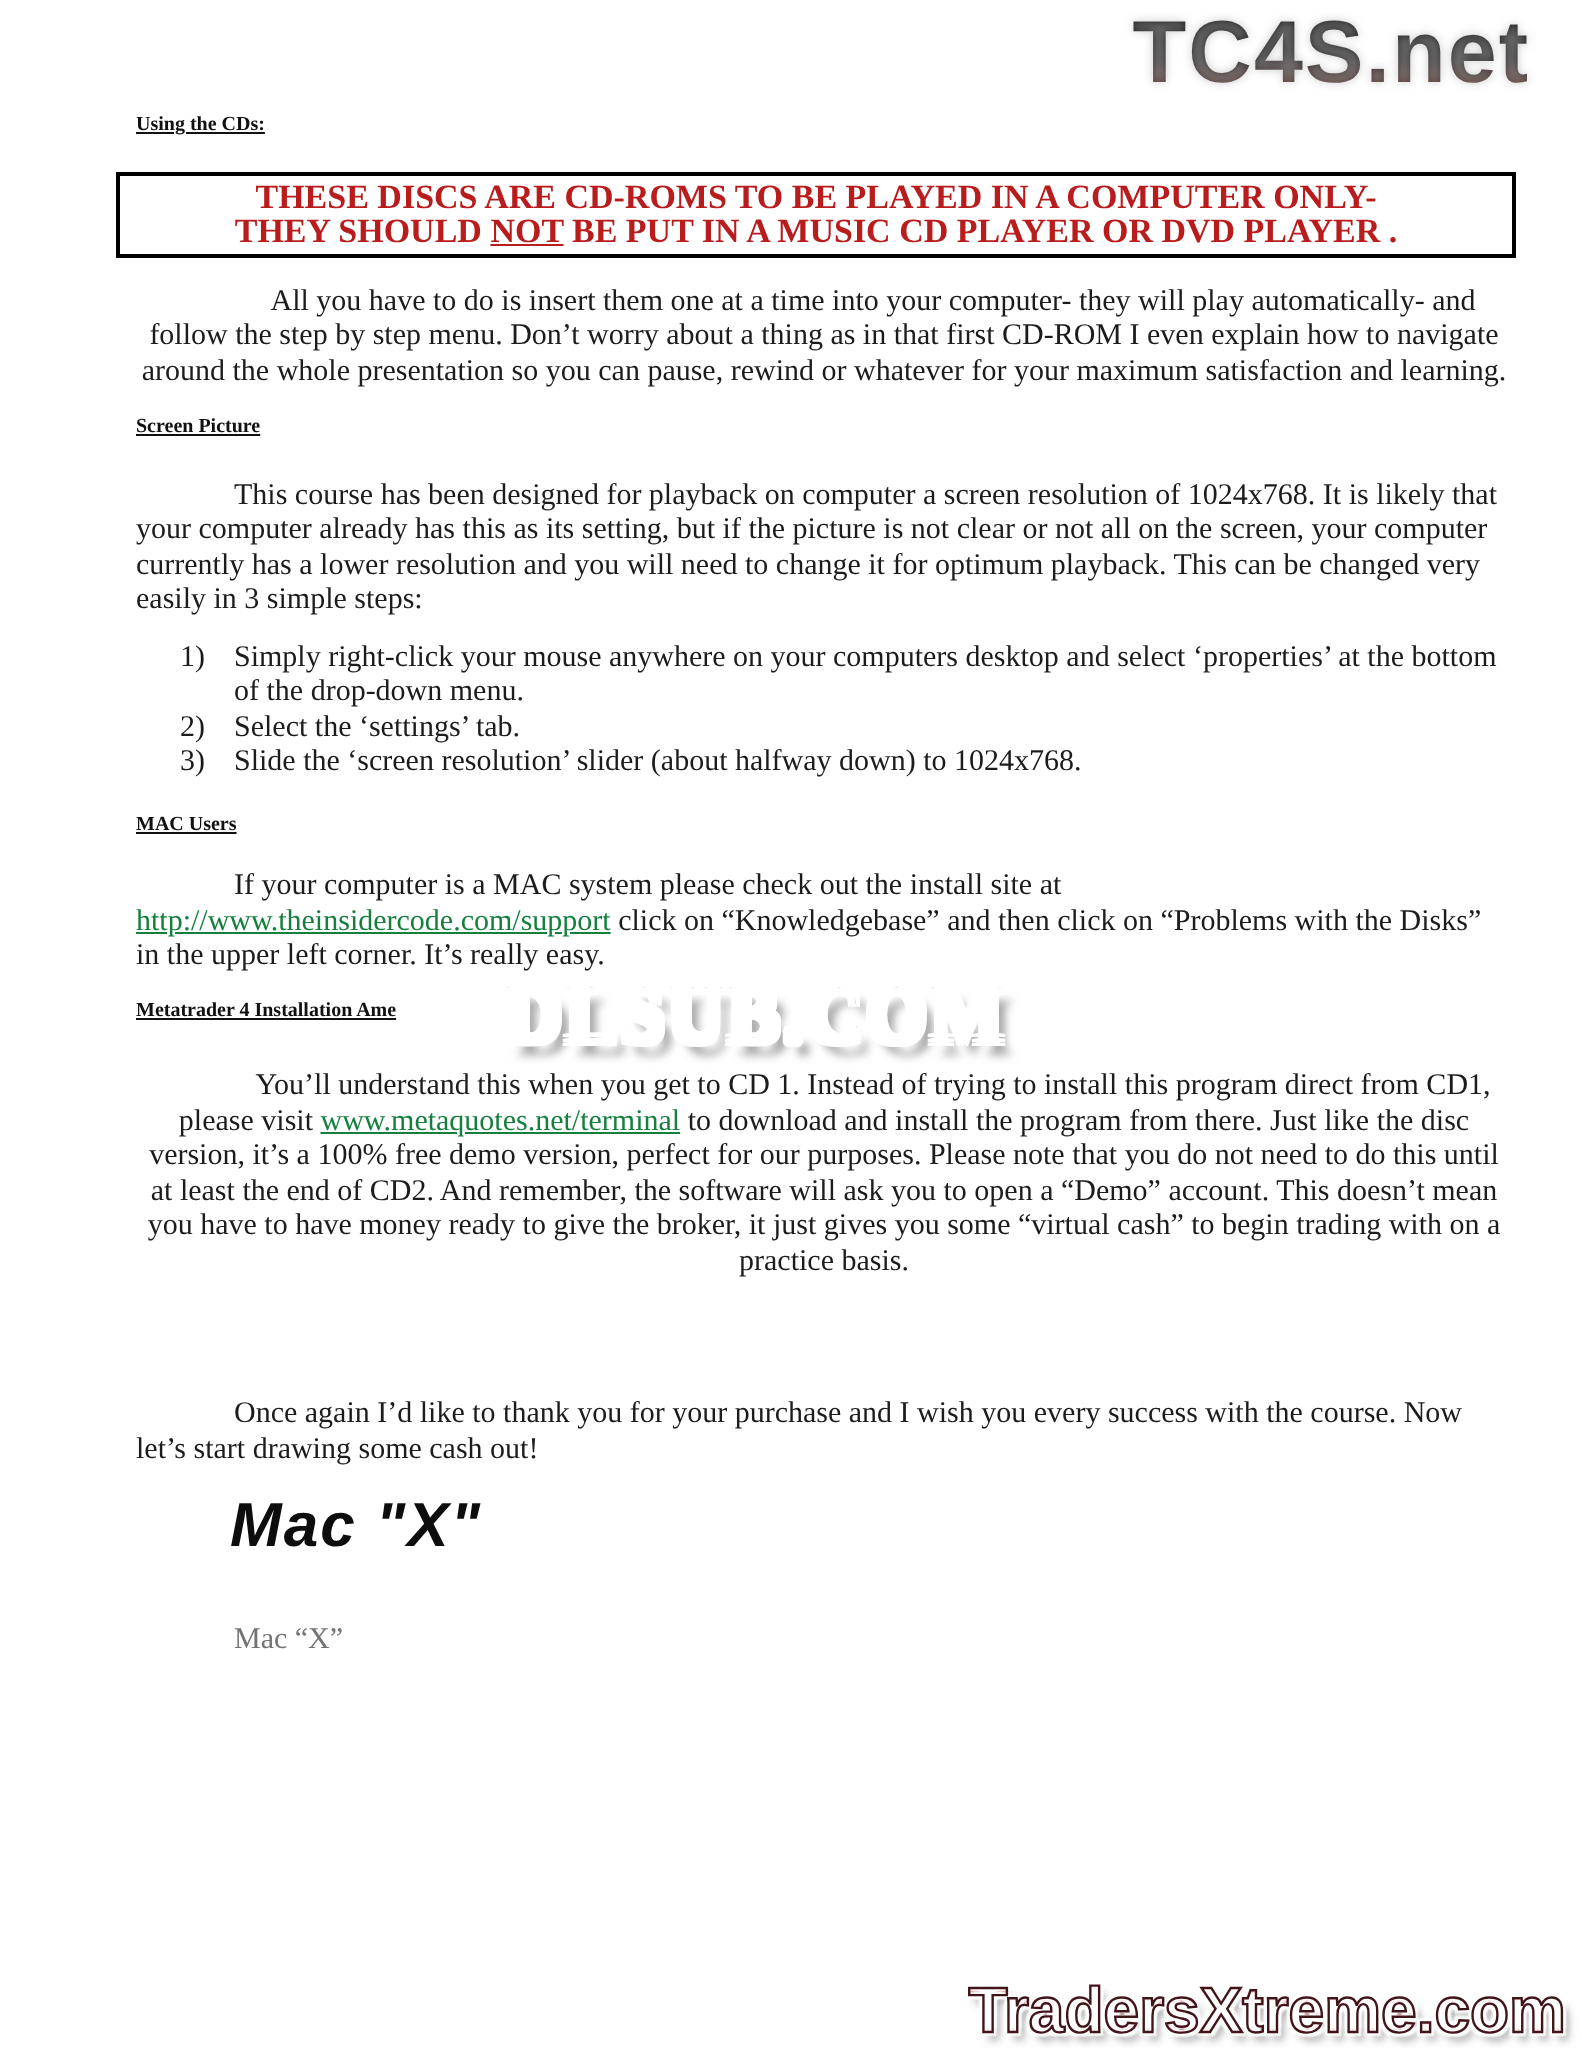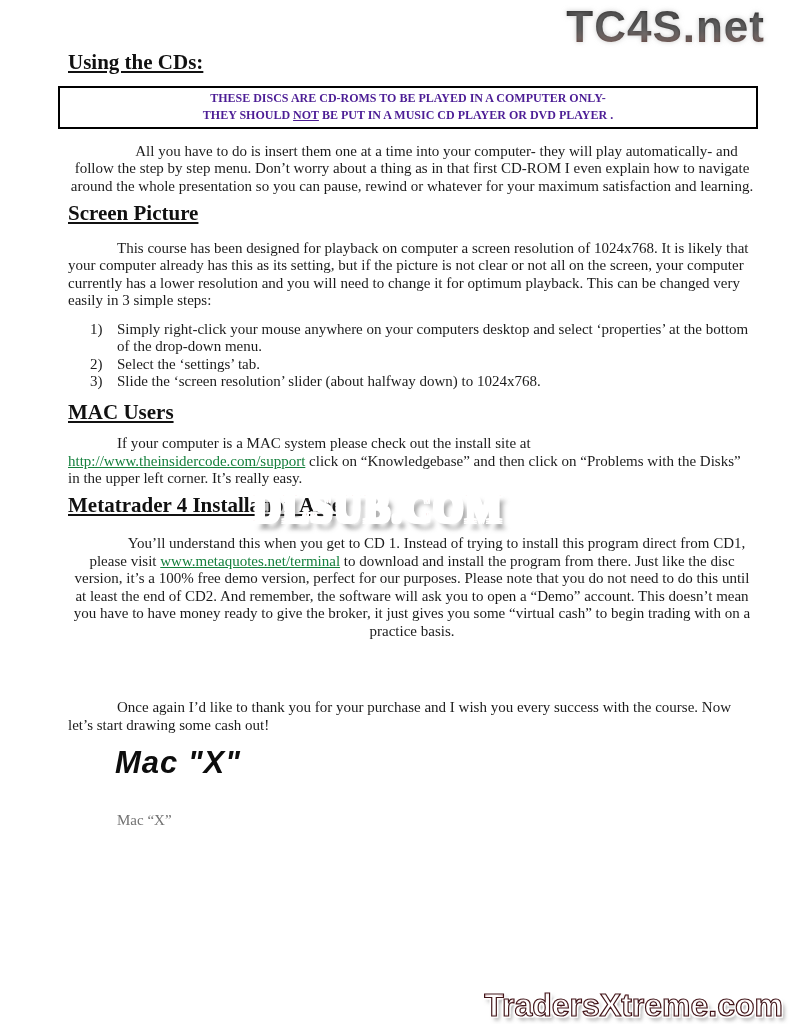--- a/index.html
+++ b/index.html
@@ -45,31 +45,31 @@
       -2px -2px 1px rgba(255,255,255,0.95), 2px -2px 1px rgba(255,255,255,0.95),
       -2px 2px 1px rgba(255,255,255,0.95), 2px 2px 1px rgba(255,255,255,0.95),
       3px 4px 4px rgba(110,110,110,0.65);
   }
   
   .content {
     position:absolute; left:68px; top:54px; width:688px;
     font-size:15px; line-height:17.5px;
   }
   .heading {
-    font-weight:bold; text-decoration:underline; font-size:21px;
+    font-weight:bold; text-decoration:underline; font-size:10px;
     color:#111;
   }
   .h-using { margin-bottom:14px; }
   .warning-box {
     margin-left:-10px; width:700px;
     border:2px solid #000;
     padding:2px 4px 3px 4px;
     text-align:center;
-    font-weight:bold; font-size:12px; line-height:17px;
-    color:#4c1d95;
+    font-weight:bold; font-size:17px; line-height:17px;
+    color:#b91c1c;
     margin-bottom:14px;
   }
   .para { text-align:left; }
   .indent { text-indent:49px; }
   .p-intro  { margin-bottom:10px;text-align:center; }
   .h-screen { margin-bottom:17px; }
   .p-screen { margin-bottom:11px; }
   .steps { margin-bottom:13px; }
   .step-row { display:flex; padding-left:22px; }
   .step-num { width:27px; flex:none; }

